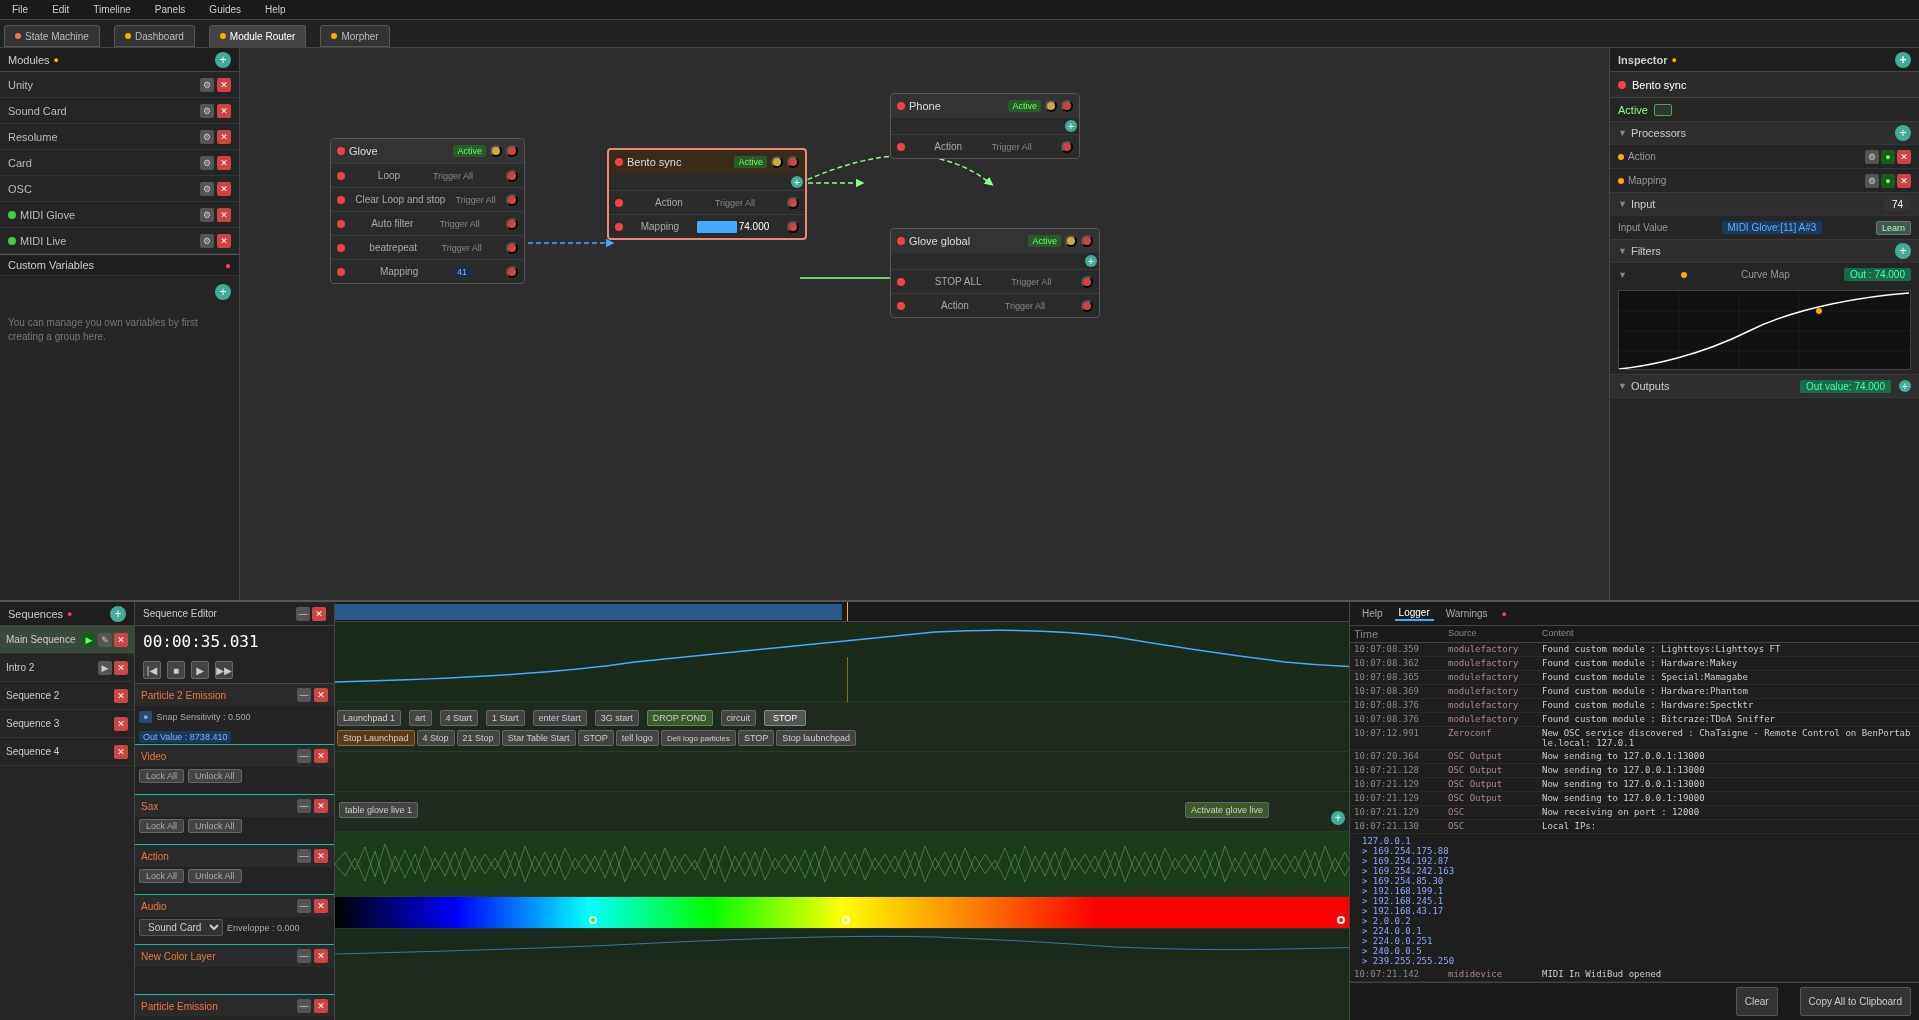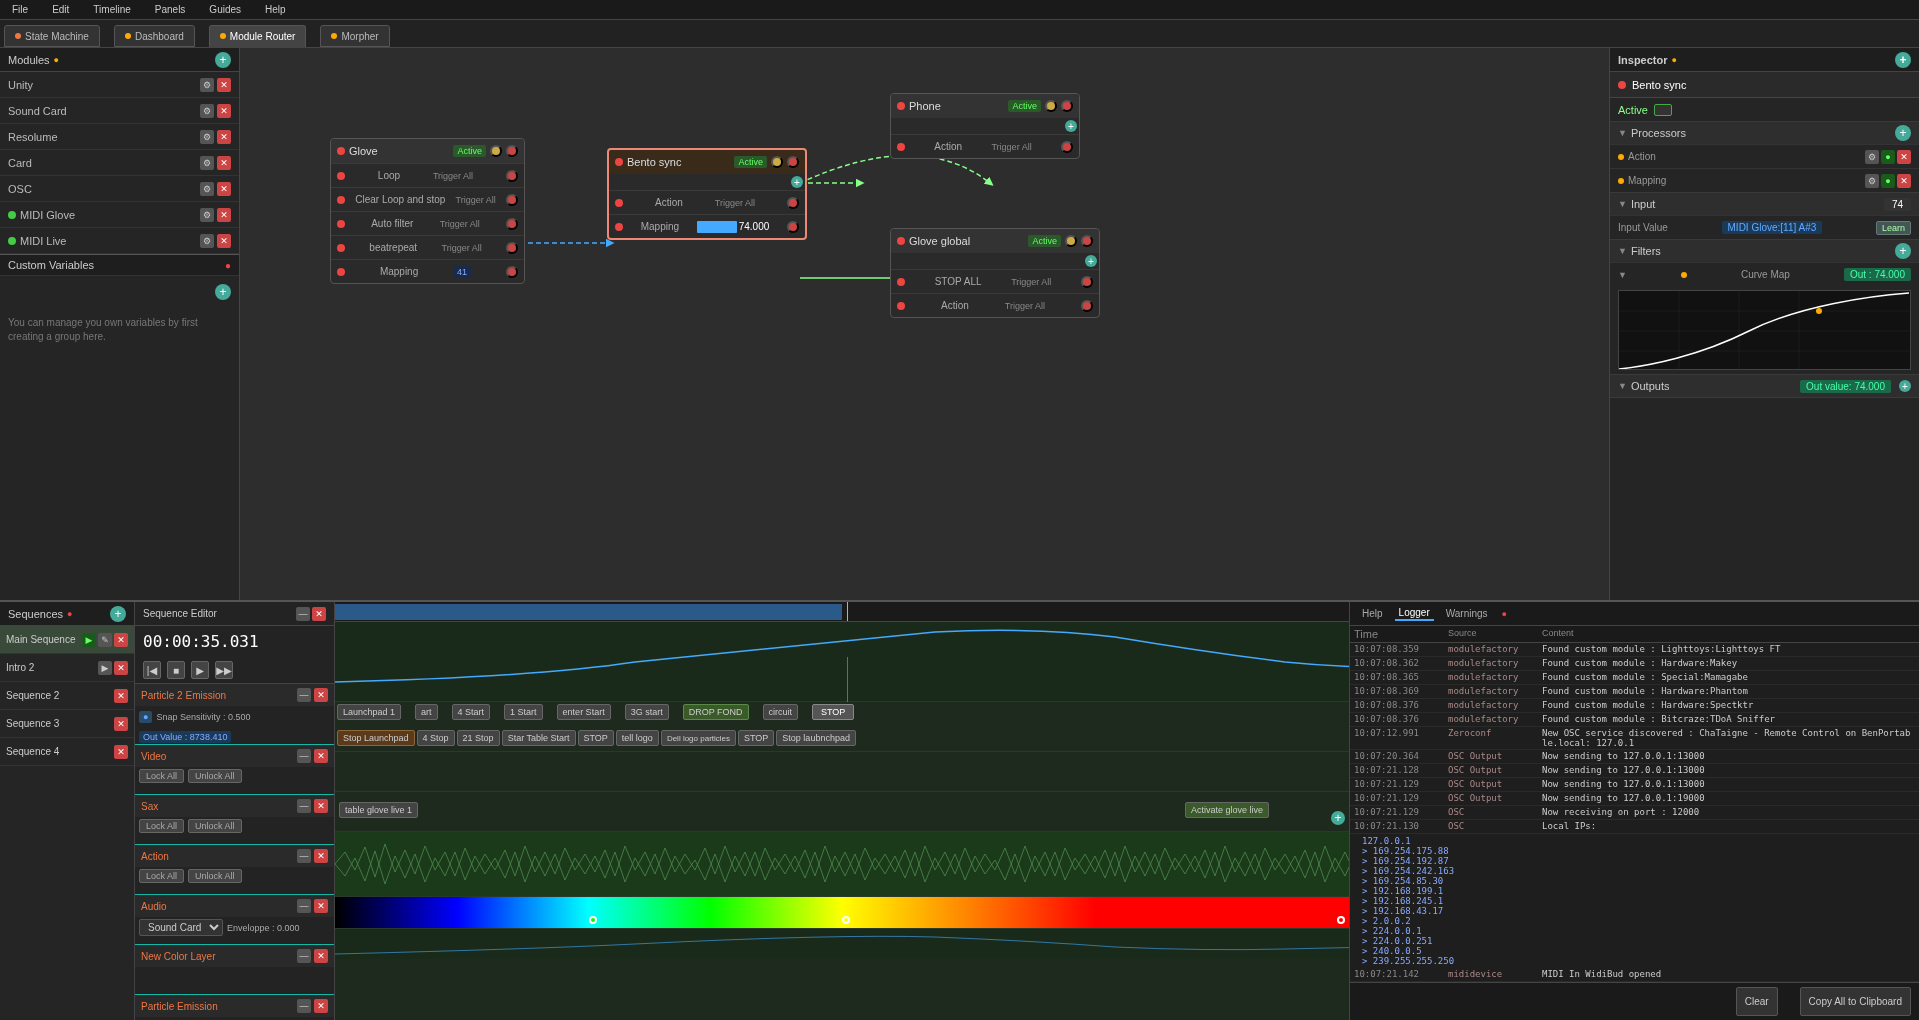--- a/index.html
+++ b/index.html
@@ -1051,21 +1051,21 @@
     <div class="timeline-tracks">
 
       <div style="height:80px;border-bottom:1px solid #2a3a2a;background:#1a2a1a;position:relative">
         <svg width="100%" height="100%">
           <path d="M0,60 Q200,55 300,40 Q500,20 600,10 Q700,5 780,15 Q870,30 950,40 Q1050,50 1150,42 Q1200,38 1250,40" stroke="#4af" stroke-width="1.5" fill="none"></path>
         </svg>
         <div style="position:absolute;top:35px;left:50.5%;width:1px;height:100%;background:#fa0;opacity:0.5"></div>
       </div>
 
       <div style="height:50px;border-bottom:1px solid #2a3a2a;background:#1e2a1e;position:relative;overflow:hidden">
-        <div style="position:absolute;top:0;left:0;display:flex;flex-wrap:wrap;gap:14px;padding:2px">
+        <div style="position:absolute;top:6px;left:0;display:flex;flex-wrap:wrap;gap:8px;padding:2px">
           <button class="timeline-button">Launchpad 1</button>
           <button class="timeline-button">art</button>
           <button class="timeline-button">4 Start</button>
           <button class="timeline-button">1 Start</button>
           <button class="timeline-button">enter Start</button>
           <button class="timeline-button">3G start</button>
           <button class="timeline-button" style="background:#3a5a2a;border-color:#5a8a4a">DROP FOND</button>
           <button class="timeline-button">circuit</button>
           <button class="stop-btn">STOP</button>
         </div>

